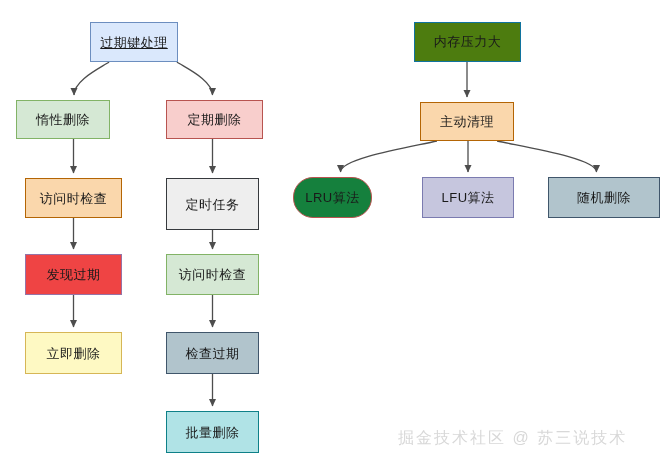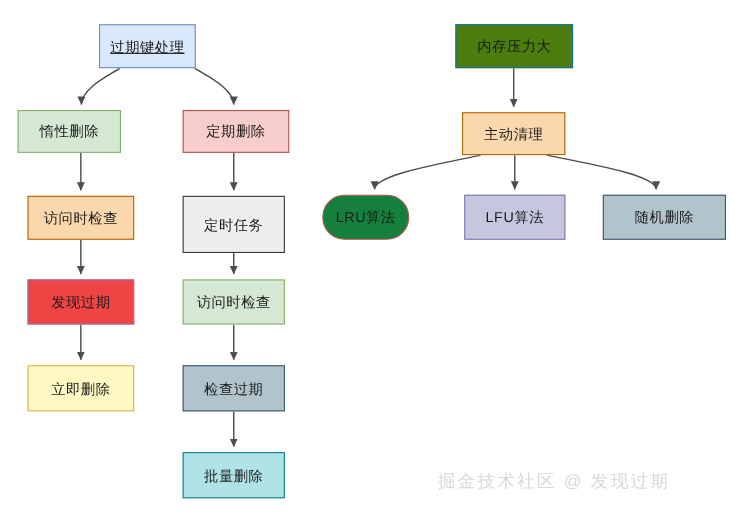--- a/index.html
+++ b/index.html
@@ -89,15 +89,15 @@
       <div class="node" style="left: 25px; top: 332px; width: 97px; height: 42px; background: #fef9c3; border-color: rgb(214, 182, 86);">立即删除</div>
       <div class="node" style="left: 166px; top: 332px; width: 93px; height: 42px; background: rgb(177, 196, 204); border-color: rgb(64, 86, 107);">检查过期</div>
       <div class="node" style="left: 166px; top: 411px; width: 93px; height: 42px; background: rgb(176, 227, 230); border-color: rgb(14, 128, 136);">批量删除</div>
       <div class="node" style="left: 414px; top: 22px; width: 107px; height: 40px; background: #4d7c0f; border-color: rgb(16, 115, 158); font-family: Liberation Mono, monospace;">内存压力大</div>
       <div class="node" style="left: 420px; top: 102px; width: 94px; height: 39px; background: rgb(250, 215, 172); border-color: rgb(180, 101, 4);">主动清理</div>
       <div class="node" style="left: 293px; top: 177px; width: 79px; height: 41px; background: #15803d; border-color: rgb(184, 84, 80); border-radius: 20px;">LRU算法</div>
       <div class="node" style="left: 422px; top: 177px; width: 92px; height: 41px; background: rgb(198, 198, 222); border-color: rgb(123, 123, 176);">LFU算法</div>
       <div class="node" style="left: 548px; top: 177px; width: 112px; height: 41px; background: rgb(177, 196, 204); border-color: rgb(64, 86, 107);">随机删除</div>
     </div>
 
-  <div class="watermark" style="left: 398px; top: 428px; color: rgb(216, 216, 216);">掘金技术社区 @ 发现过期</div>
+  <div class="watermark" style="left: 398px; top: 428px; color: rgb(216, 216, 216);">掘金技术社区 @ 苏三说技术</div>
 
 </div>
 
 </body></html>

